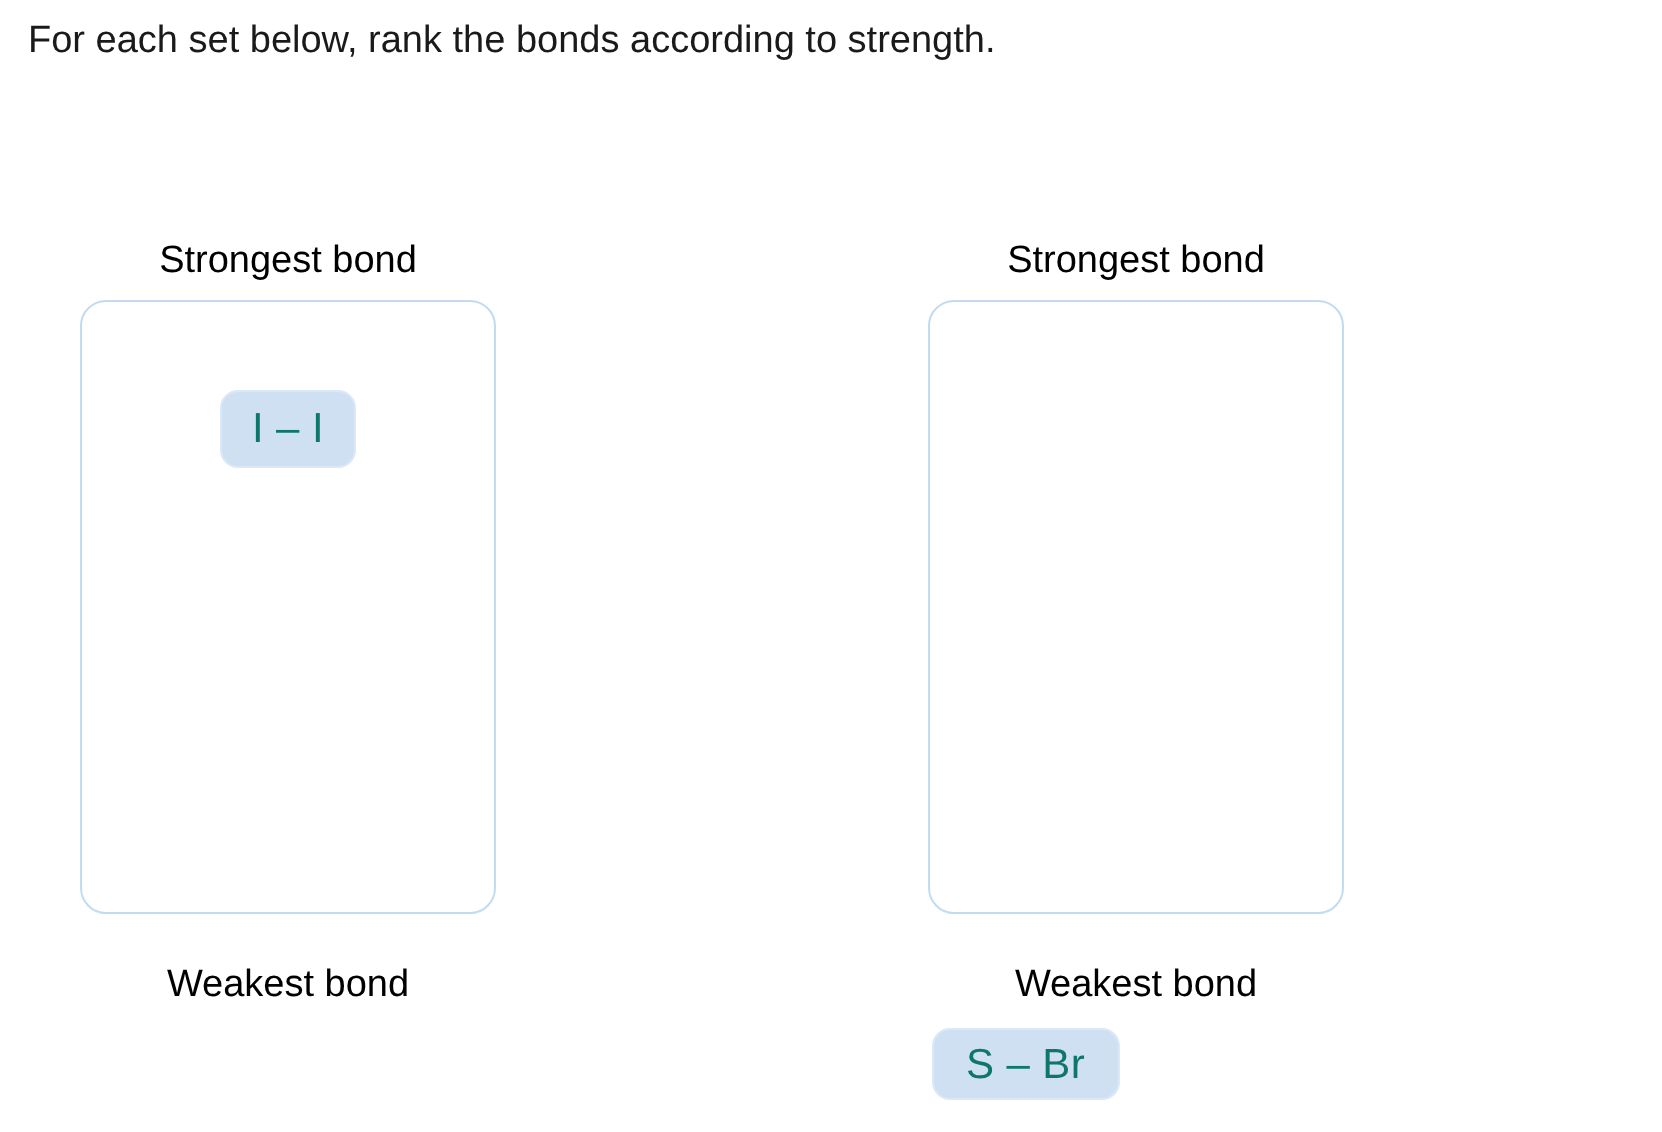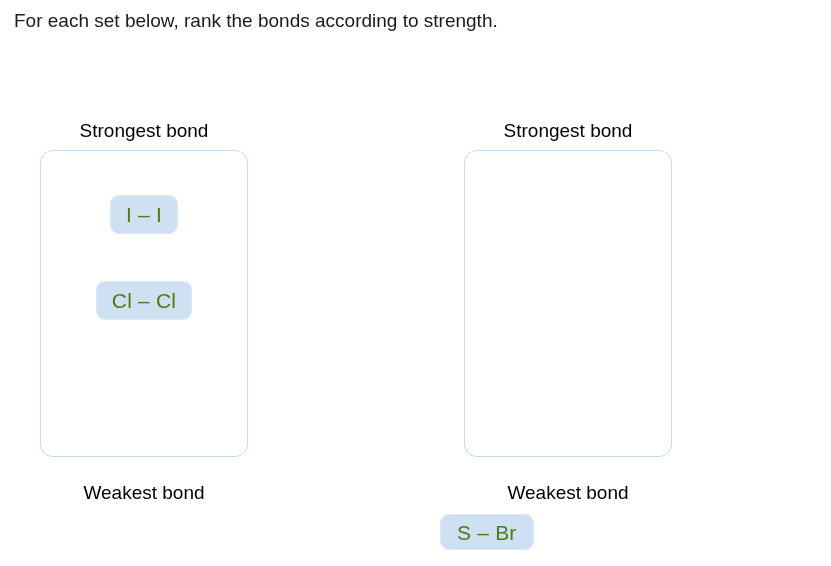--- a/index.html
+++ b/index.html
@@ -66,53 +66,52 @@
   .bond-tile {
     box-sizing: border-box;
     display: inline-flex;
     align-items: center;
     justify-content: center;
     background: #cfe0f2;
     border: 1px solid #dbe8f7;
     border-radius: 9px;
     font-size: 21px;
     line-height: 21px;
-    color: #4d7c0f;
+    color: #0f766e;
     height: 39px;
     padding: 0 15px;
     white-space: nowrap;
     letter-spacing: 0.2px;
     cursor: move;
     user-select: none;
   }
 
   #tile-bank {
     position: absolute;
-    left: 440px;
+    left: 466px;
     top: 514px;
     display: flex;
     gap: 6px;
   }
   #tile-bank .bond-tile {
     height: 36px;
     padding: 0 16px;
     font-size: 21px;
   }
 </style>
 </head>
 <body>
 
 <div id="question-prompt">For each set below, rank the bonds according to strength.</div>
 
 <div class="ranking-column" id="ranking-column-1">
   <div class="column-label top-label">Strongest bond</div>
 
   <div class="drop-zone" id="drop-zone-1">
     <div class="bond-tile">I – I</div>
-    <div class="bond-tile">Cl –  Cl</div>
   </div>
 
   <div class="column-label bottom-label">Weakest bond</div>
 </div>
 
 <div class="ranking-column" id="ranking-column-2">
   <div class="column-label top-label">Strongest bond</div>
 
   <div class="drop-zone" id="drop-zone-2"></div>
 

